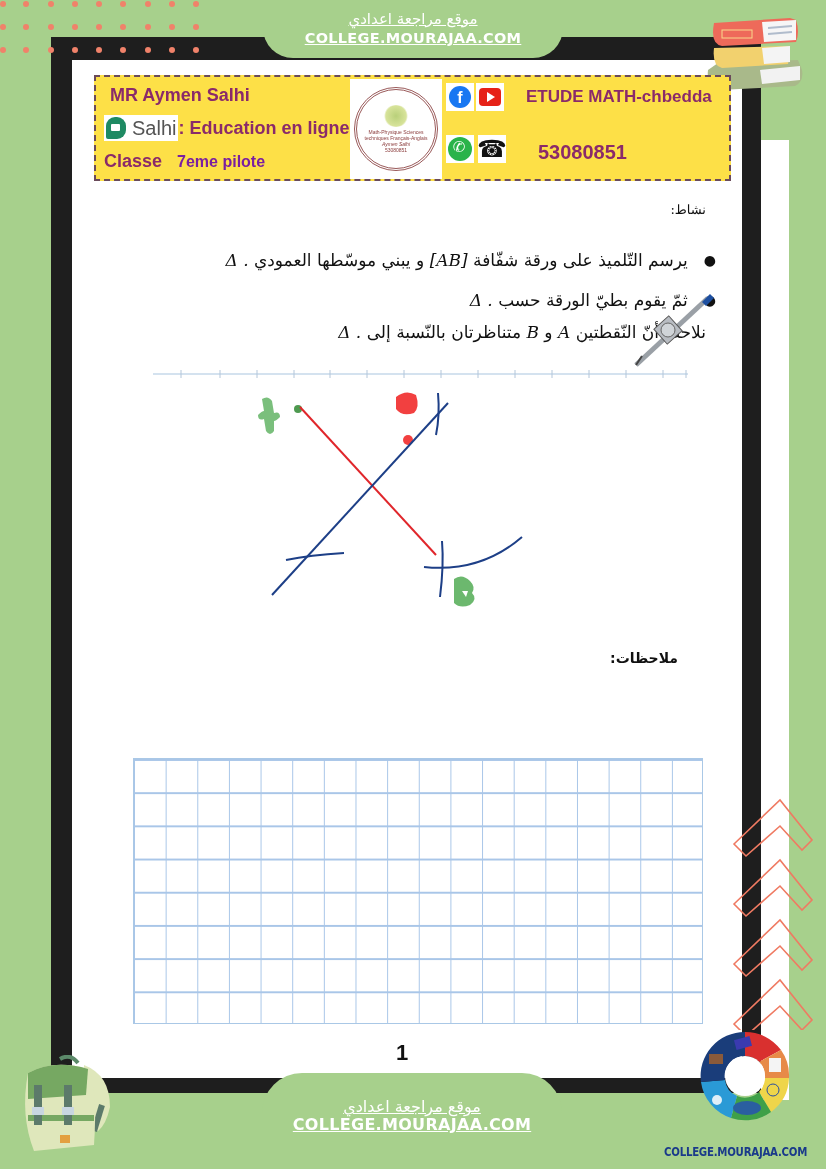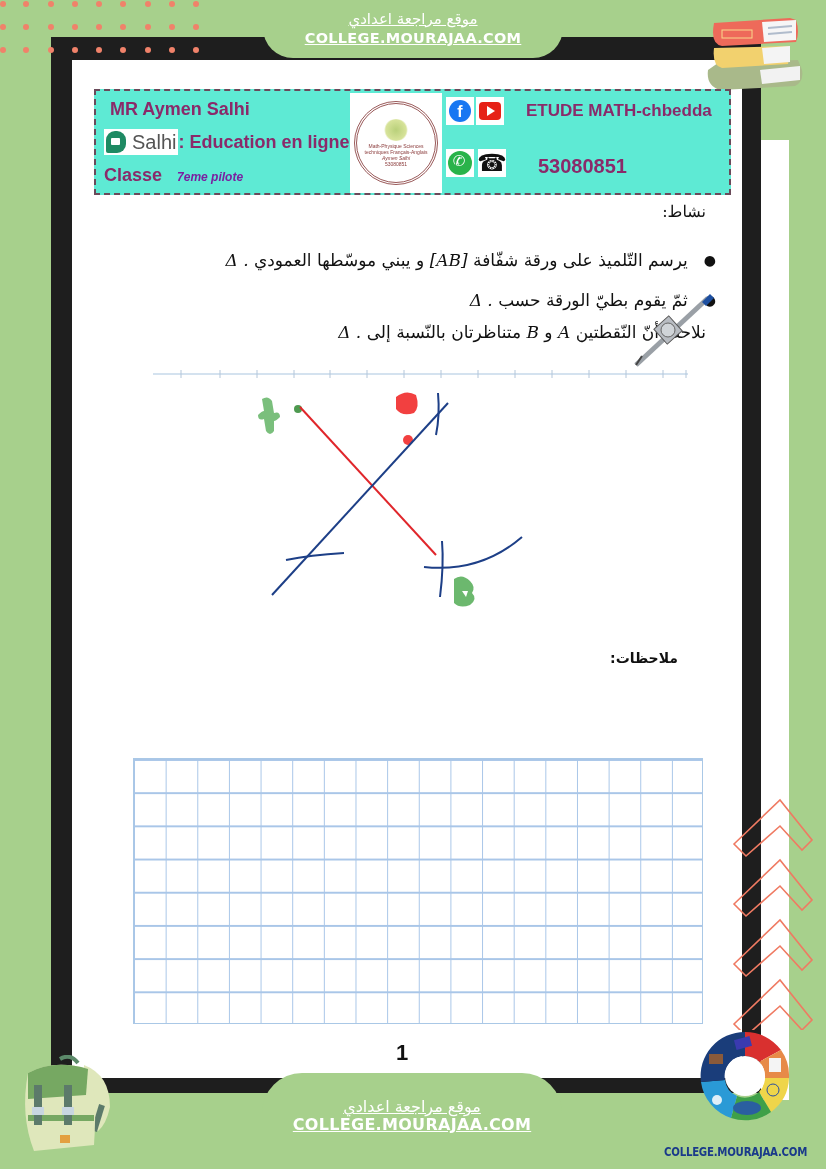--- a/index.html
+++ b/index.html
@@ -33,33 +33,33 @@
   }
   .banner-top { left: 263px; top: -30px; width: 300px; height: 88px; padding-top: 40px; }
   .banner-bottom { left: 262px; top: 1073px; width: 300px; height: 120px; padding-top: 24px; border-radius: 40px 40px 0 0; }
   .banner .ar { font-family: "DejaVu Sans", sans-serif; font-size: 15px; font-weight: normal; text-decoration: underline; line-height: 19px; direction: rtl; }
   .banner .en { font-family: "DejaVu Sans", sans-serif; font-size: 14.5px; font-weight: bold; text-decoration: underline; letter-spacing: 0.3px; line-height: 18px; }
   .banner-bottom .ar { font-size: 16px; }
   .banner-bottom .en { font-size: 16px; }
 
   
   .header-card {
-    position: absolute; left: 94px; top: 89px; width: 637px; height: 106px;
-    background: #5eead4; border: 2px dashed #6a4a5a;
+    position: absolute; left: 94px; top: 75px; width: 637px; height: 106px;
+    background: #fde047; border: 2px dashed #6a4a5a;
   }
   .hc-left { position: absolute; left: 8px; top: 4px; color: #8a2a6a; font-weight: bold; }
   .hc-line1 { font-size: 18px; position: absolute; left: 6px; top: 4px; white-space: nowrap; }
   .hc-line2 { position: absolute; left: 0; top: 34px; white-space: nowrap; display: flex; align-items: center; }
   .meet-box { background: #fff; height: 26px; display: flex; align-items: center; padding: 0 2px 0 2px; }
   .meet-icon { width: 20px; height: 22px; background: #1e8a63; border-radius: 9px 9px 9px 2px; position: relative; margin-right: 6px; }
   .meet-icon::after { content:""; position:absolute; left:5px; top:7px; width:9px; height:7px; background:#fff; border-radius:1px; }
   .meet-label { color: #555; font-weight: normal; font-size: 20px; }
   .edu { font-size: 18px; margin-left: 0; color: #8a2a6a; }
   .hc-line3 { position: absolute; left: 0; top: 70px; white-space: nowrap; font-size: 18px; }
-  .hc-line3 .val { color: #7a1fa0; margin-left: 10px; font-size: 12px; font-style: italic; }
+  .hc-line3 .val { color: #7a1fa0; margin-left: 10px; font-size: 16px; }
 
   .stamp {
     position: absolute; left: 254px; top: 2px; width: 92px; height: 100px; background: #fff;
     display: flex; align-items: center; justify-content: center;
   }
   .stamp-circle {
     width: 84px; height: 84px; border-radius: 50%; border: 3px double #9a5a5a;
     display: flex; flex-direction: column; align-items: center; justify-content: center;
     font-size: 5px; color: #8a3a3a; text-align: center; position: relative;
   }
@@ -70,21 +70,21 @@
   .yt { width: 22px; height: 18px; border-radius: 4px; background: #e62117; position: relative; }
   .yt::after { content:""; position:absolute; left:8px; top:4px; border-left:8px solid #fff; border-top:5px solid transparent; border-bottom:5px solid transparent; }
   .wa { width: 24px; height: 24px; border-radius: 50%; background: #29b34a; position: relative; }
   .wa::after { content:"✆"; position:absolute; left:5px; top:1px; color:#fff; font-size:15px; font-family:"DejaVu Sans",sans-serif; }
   .ph { font-size: 24px; color: #111; font-family: "DejaVu Sans", sans-serif; line-height: 26px; }
   .etude { position: absolute; left: 430px; top: 10px; font-size: 17px; font-weight: bold; color: #8a2a6a; white-space: nowrap; }
   .phone-num { position: absolute; left: 442px; top: 64px; font-size: 20px; font-weight: bold; color: #8a2a6a; }
 
   
   .arabic { position: absolute; direction: rtl; font-family: "DejaVu Serif", serif; color: #111; white-space: nowrap; }
-  .activity-title { right: 120px; top: 202px; font-size: 16px; }
+  .activity-title { right: 120px; top: 202px; font-size: 13px; }
   .bullet-list { right: 110px; top: 240px; font-size: 17px; line-height: 40px; }
   .bullet-list .li { display: flex; align-items: center; gap: 16px; }
   .bullet-list .bul { font-size: 14px; }
   .obs-line { right: 120px; top: 322px; font-size: 17px; }
   .math { font-family: "DejaVu Serif", serif; font-style: italic; }
 
   
   .compass { position: absolute; left: 628px; top: 290px; width: 90px; height: 80px; }
 
   

